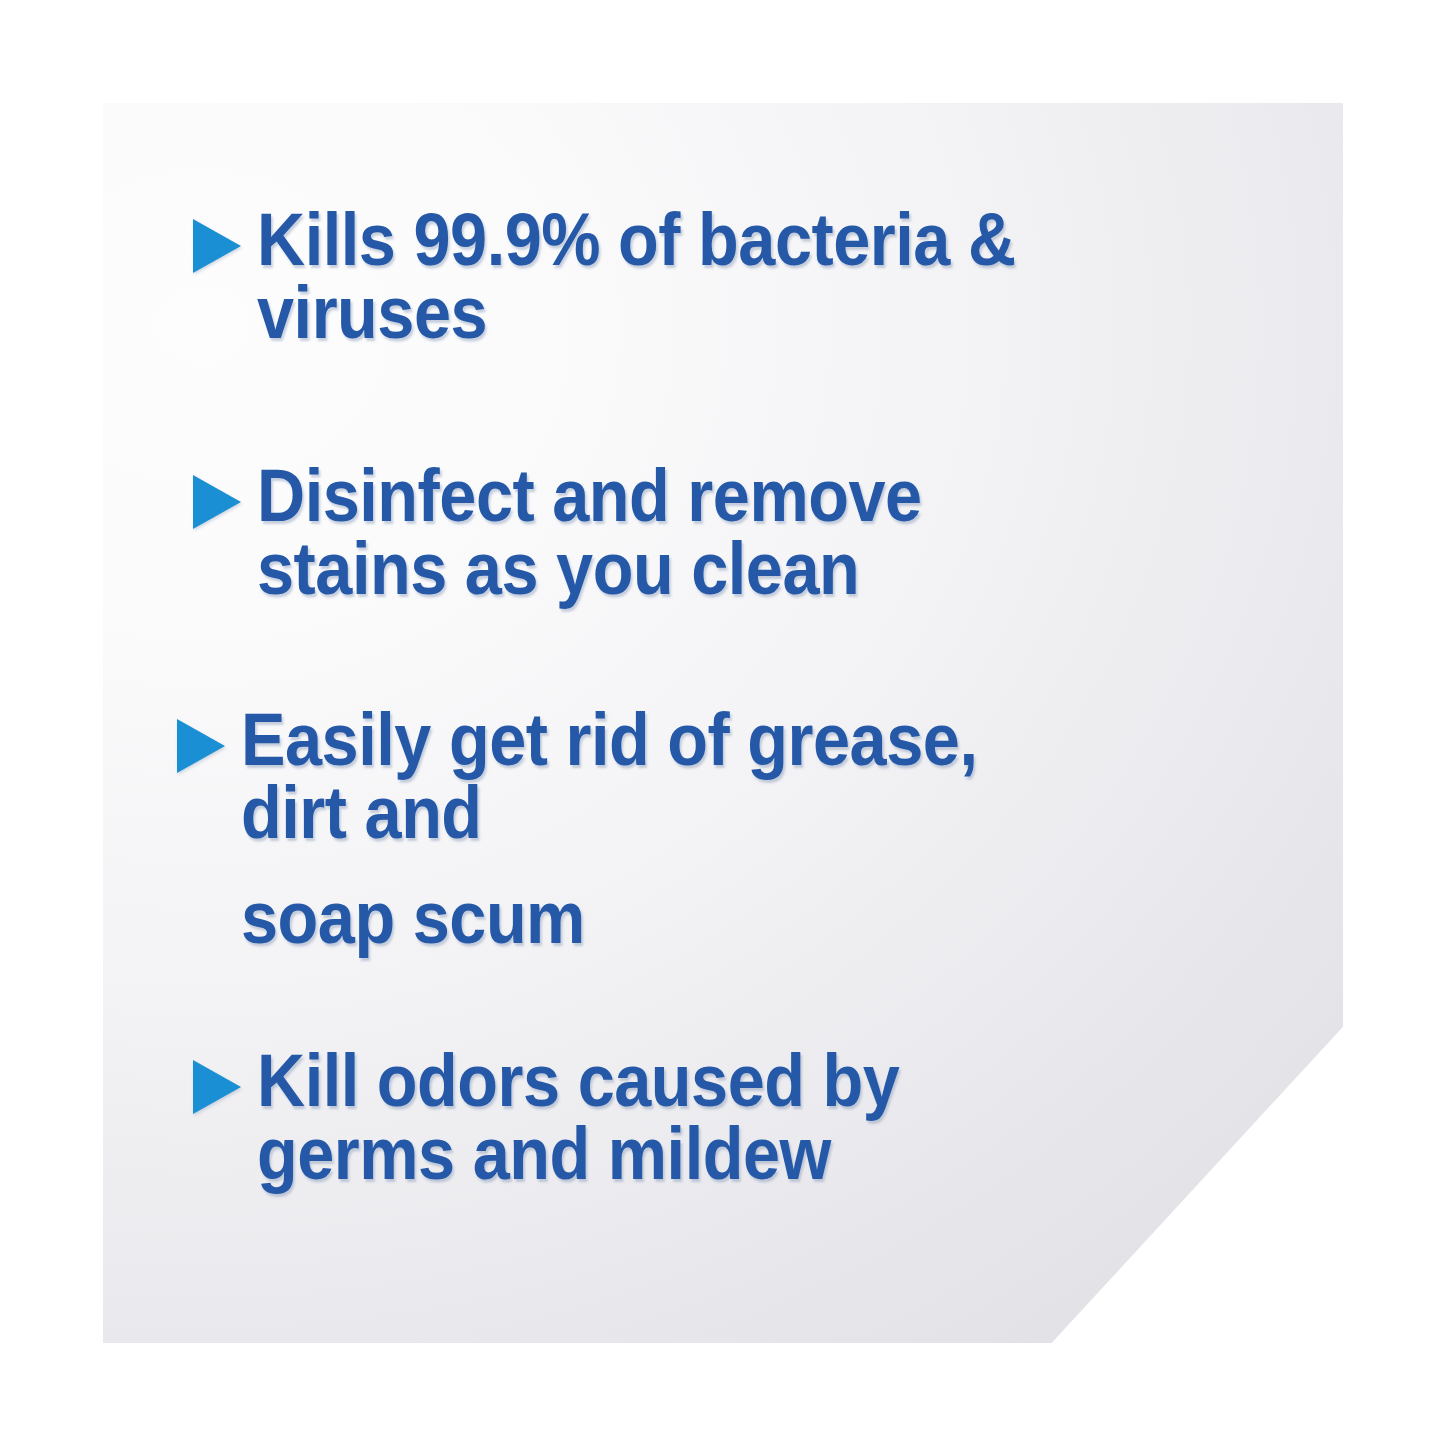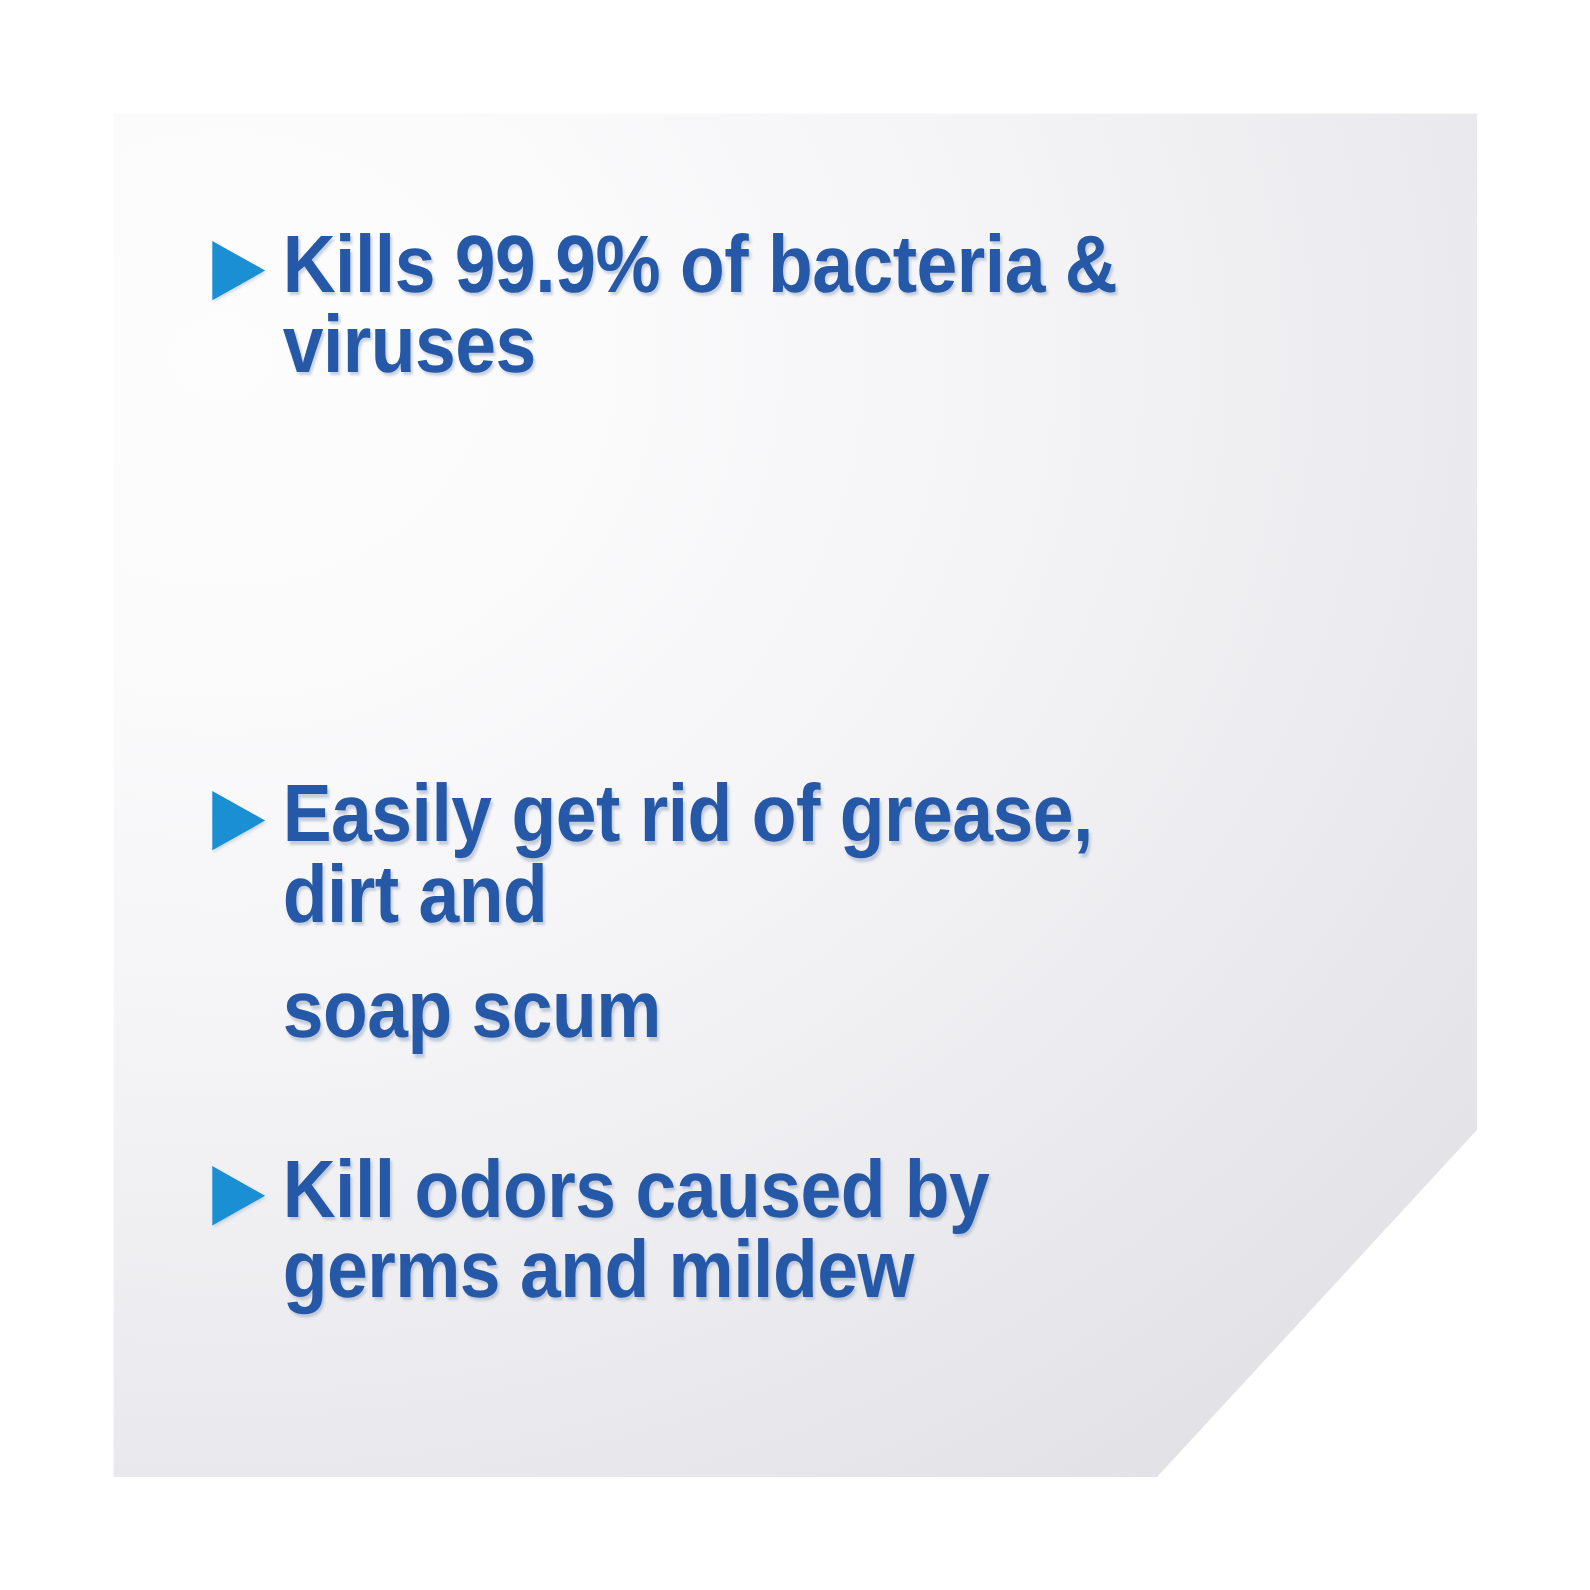--- a/index.html
+++ b/index.html
@@ -84,21 +84,21 @@
     white-space: pre;
     text-shadow: 2px 3px 2.5px rgba(120,140,175,0.40);
   }
 
   .bullet-text .ln { display: block; }
   .bullet-text .ln.gap { margin-top: 0.42em; }
 
   
   #row-0 { left: 88px; top: 100px;  }
   #row-1 { left: 88px; top: 356px;  }
-  #row-2 { left: 88px; top: 600px; justify-content: flex-end;  }
+  #row-2 { left: 72px; top: 600px; justify-content: flex-end;  }
   #row-3 { left: 88px; top: 941px; justify-content: space-between;  }
 
   
   #logo {
     position: absolute;
     left: 1192px;
     top: 1258px;
     width: 168px;
     height: 98px;
   }
@@ -115,20 +115,28 @@
 
     <div class="bullet-row" id="row-0">
       <span class="bullet-marker">
         <svg viewBox="0 0 52 58" xmlns="http://www.w3.org/2000/svg">
           <polygon points="2,2 50,29 2,56" fill="#1B8FD4"></polygon>
         </svg>
       </span>
       <span class="bullet-text"><span class="ln">Kills 99.9% of bacteria &amp;</span><span class="ln">viruses</span></span>
     </div>
 
+    <div class="bullet-row" id="row-1">
+      <span class="bullet-marker">
+        <svg viewBox="0 0 52 58" xmlns="http://www.w3.org/2000/svg">
+          <polygon points="2,2 50,29 2,56" fill="#1B8FD4"></polygon>
+        </svg>
+      </span>
+      <span class="bullet-text"><span class="ln">Disinfect and remove</span><span class="ln">stains as you clean</span></span>
+    </div>
 
     <div class="bullet-row" id="row-2">
       <span class="bullet-marker">
         <svg viewBox="0 0 52 58" xmlns="http://www.w3.org/2000/svg">
           <polygon points="2,2 50,29 2,56" fill="#1B8FD4"></polygon>
         </svg>
       </span>
       <span class="bullet-text"><span class="ln">Easily get rid of grease,</span><span class="ln">dirt and</span><span class="ln gap">soap scum</span></span>
     </div>
 

